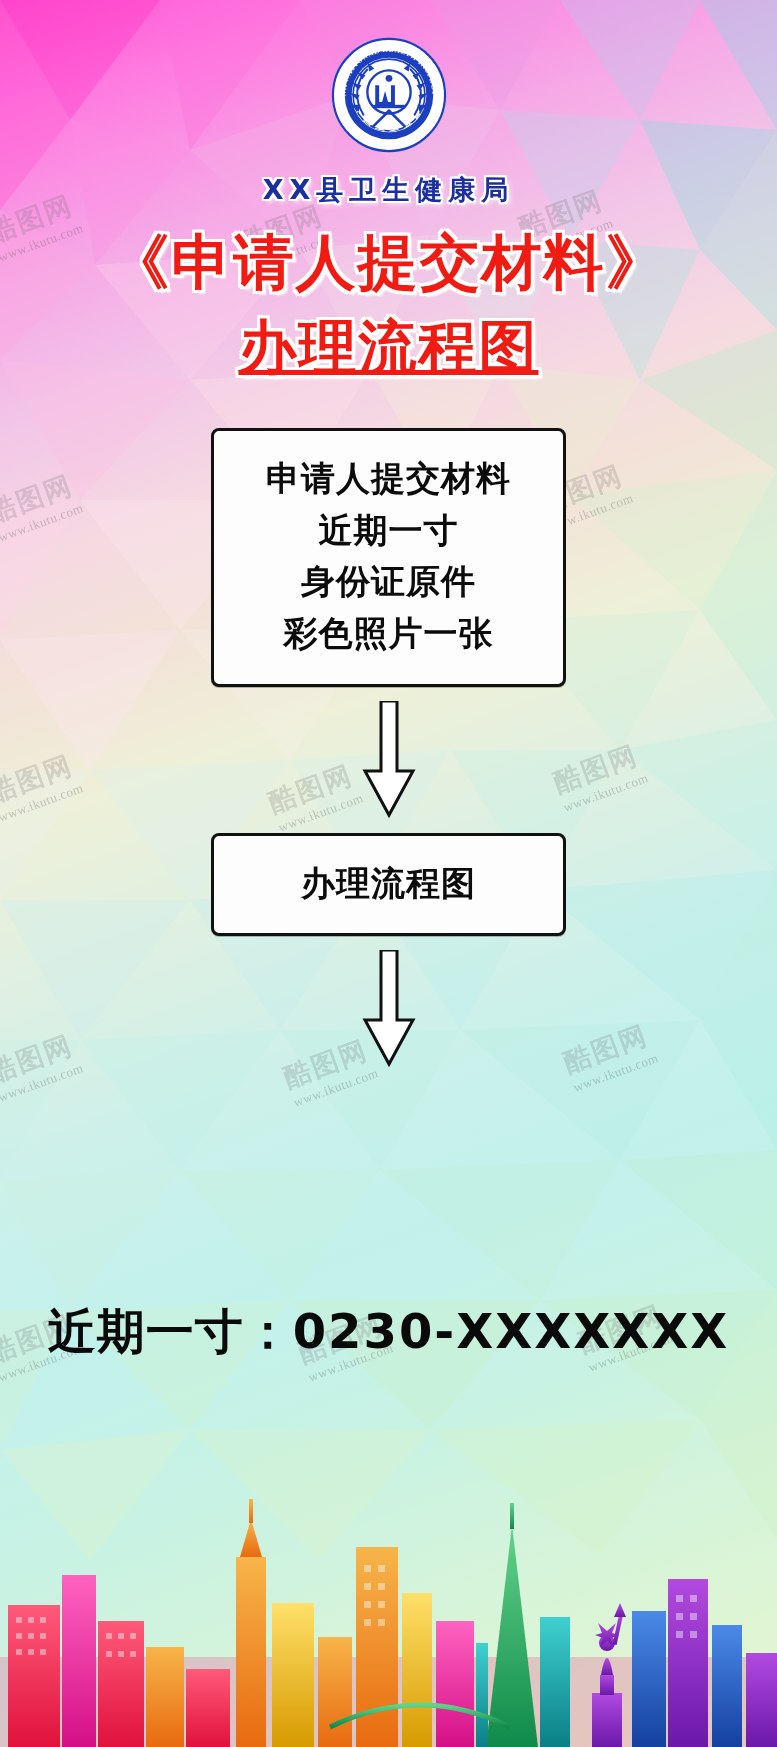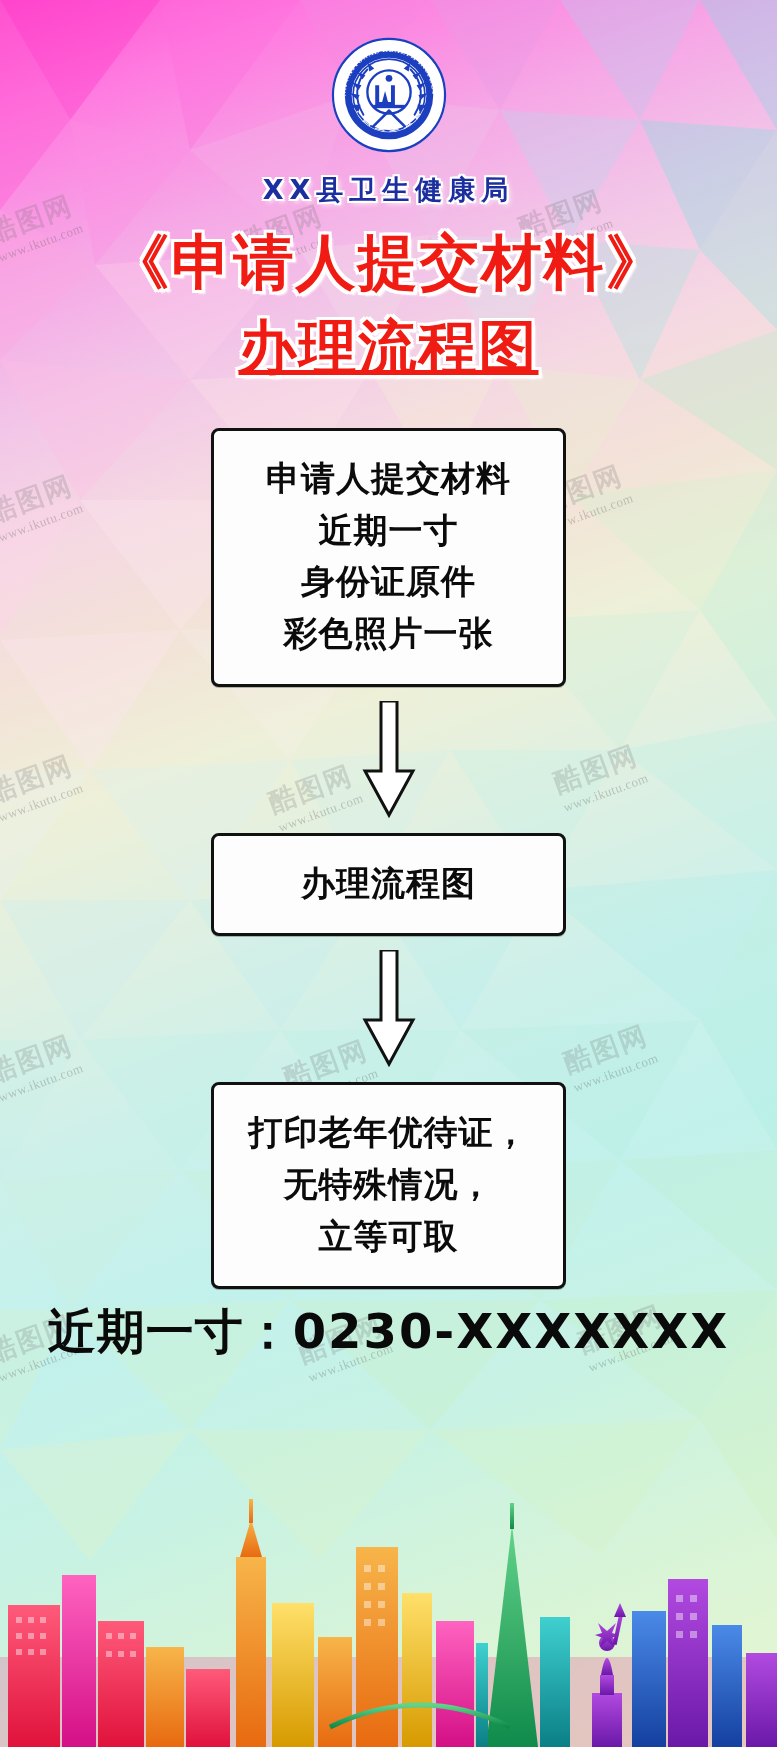--- a/index.html
+++ b/index.html
@@ -317,25 +317,20 @@
     <div class="flow-box">
       <div class="ln">办理流程图</div>
     </div>
 
     <div class="arrow">
       <svg width="56" height="118" viewBox="0 0 56 118">
         <polygon points="20,0 36,0 36,70 52,70 28,114 4,70 20,70" fill="#ffffff" stroke="#111111" stroke-width="3" stroke-linejoin="miter"></polygon>
       </svg>
     </div>
 
-    <div class="flow-box">
-      <div class="ln">打印老年优待证，</div>
-      <div class="ln">无特殊情况，</div>
-      <div class="ln">立等可取</div>
-    </div>
   </div>
 
   <div class="phone">
     <span>近期一寸：</span><span class="num">0230-XXXXXXX</span>
   </div>
 
   <div class="skyline">
     <svg viewBox="0 0 777 340" preserveAspectRatio="none">
       <defs>
         <linearGradient id="gRed" x1="0" y1="1" x2="0" y2="0">

